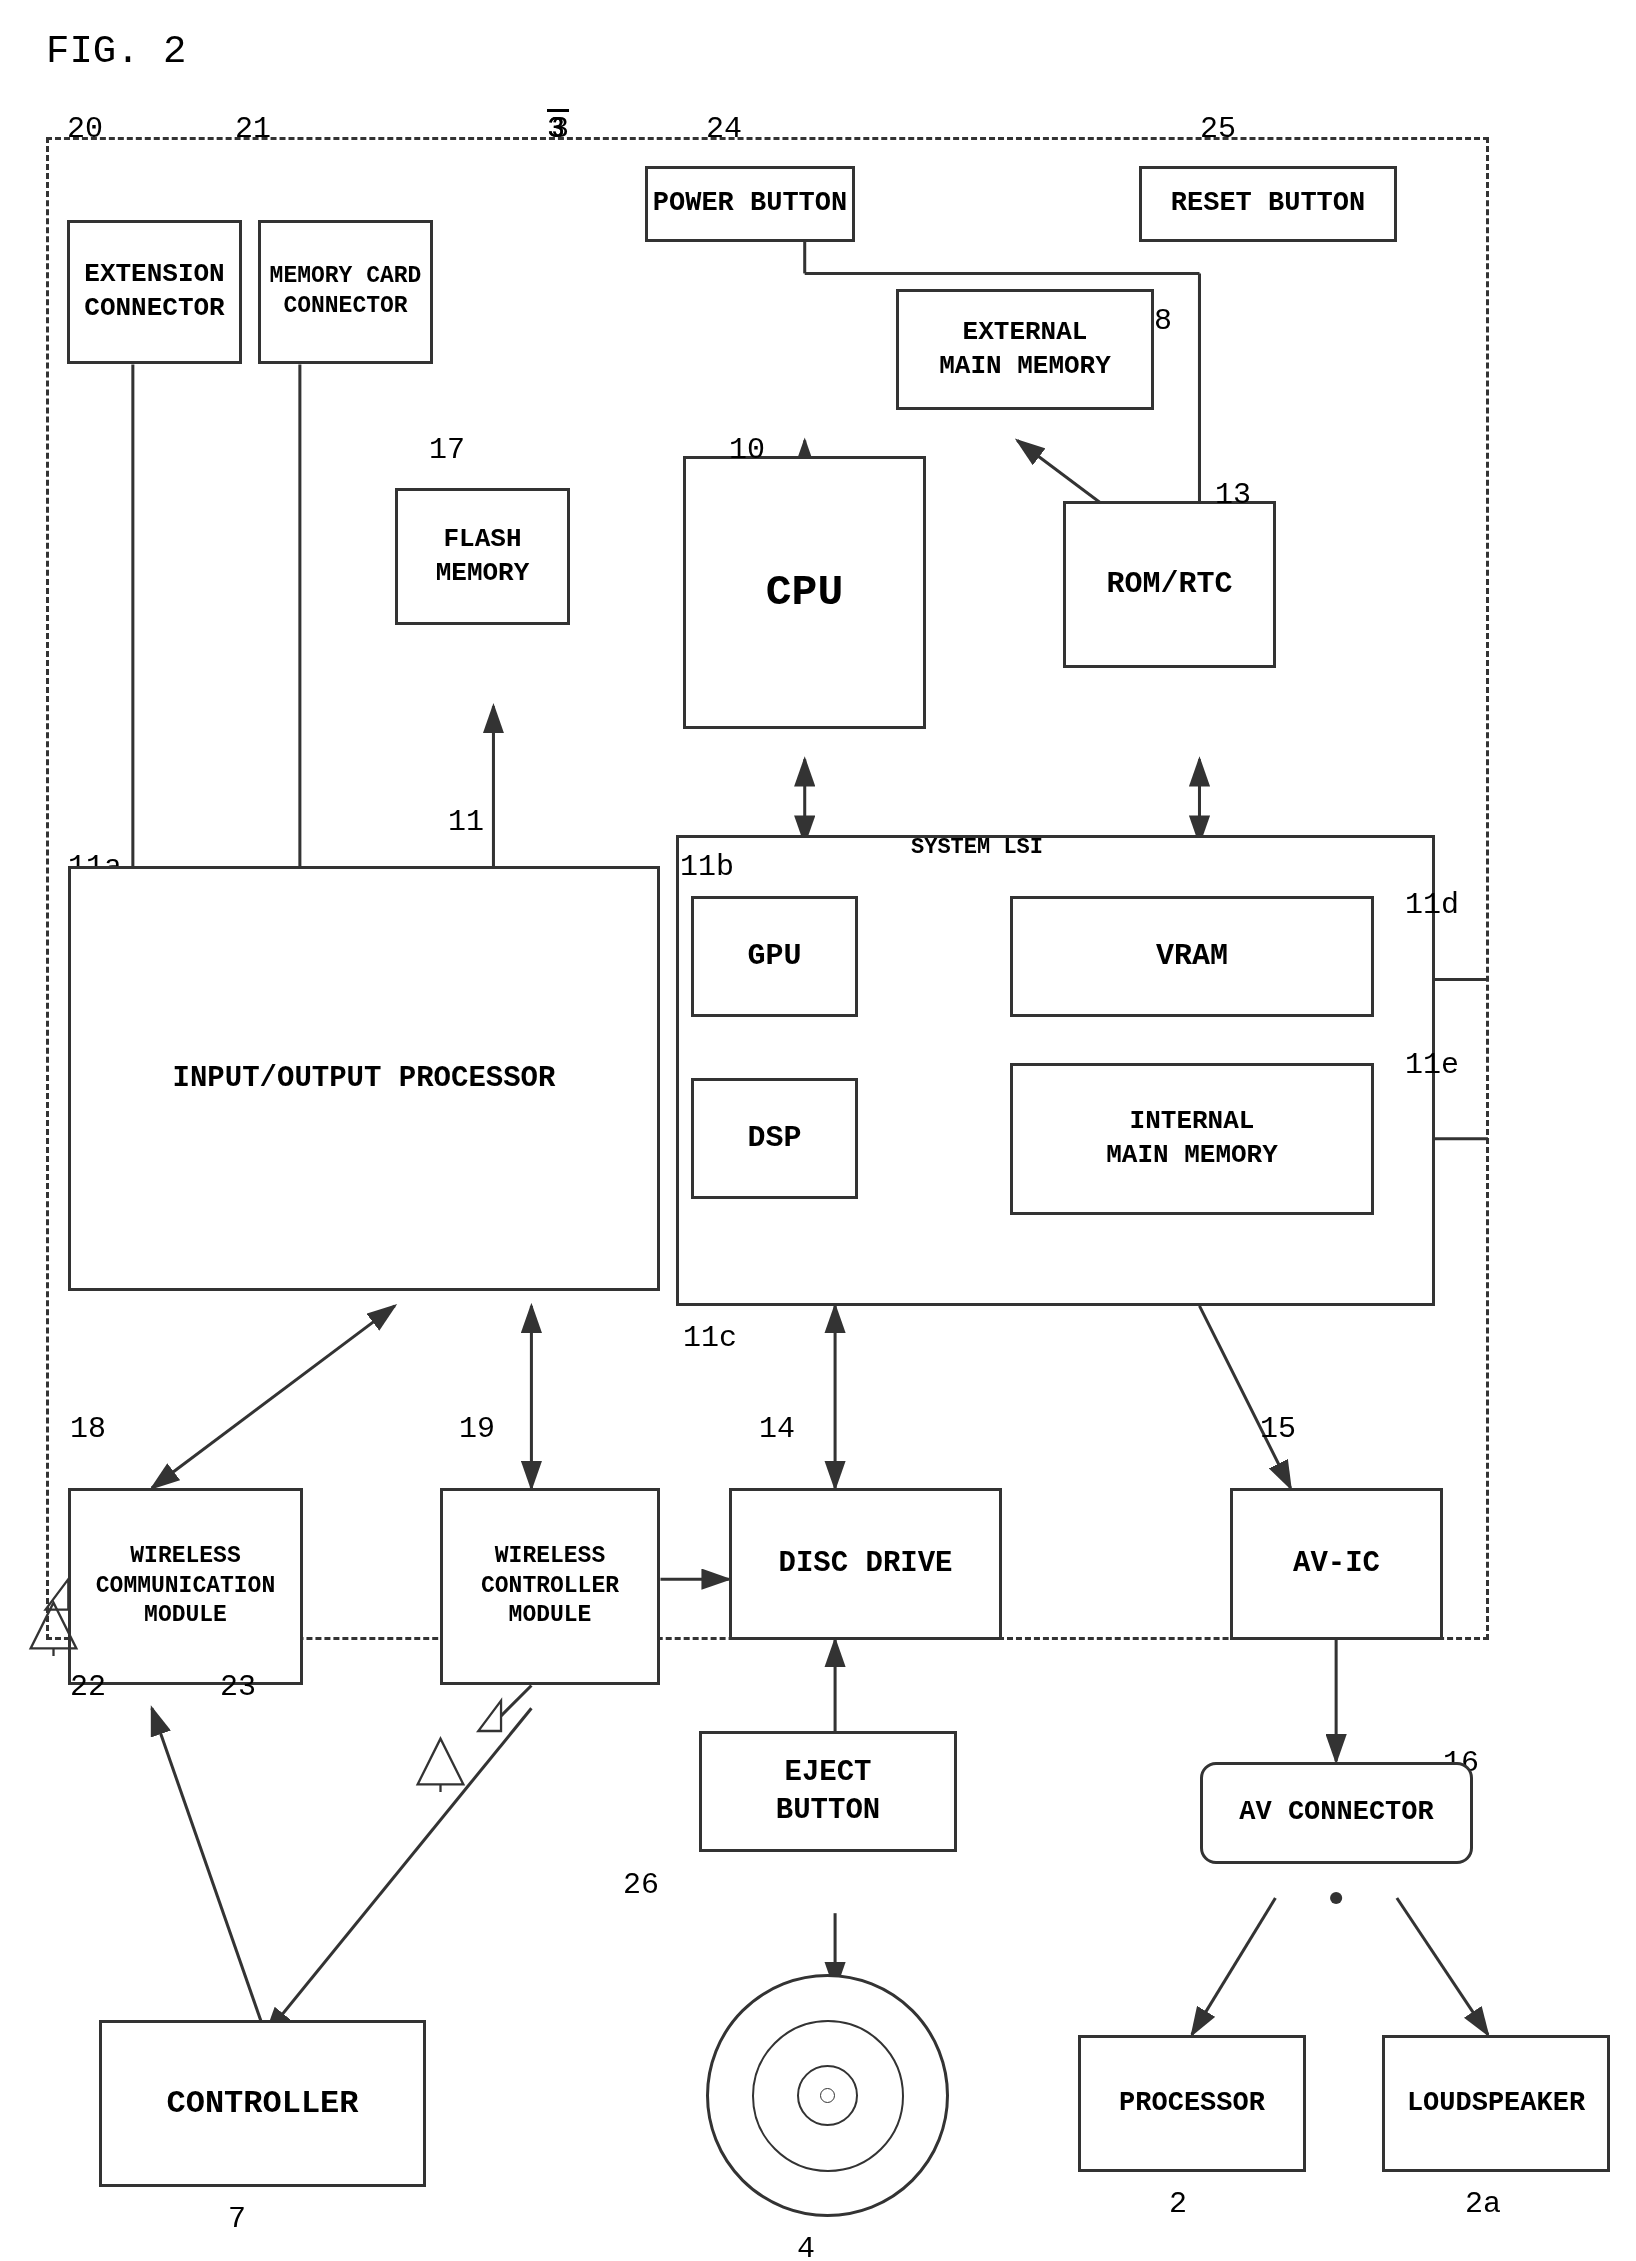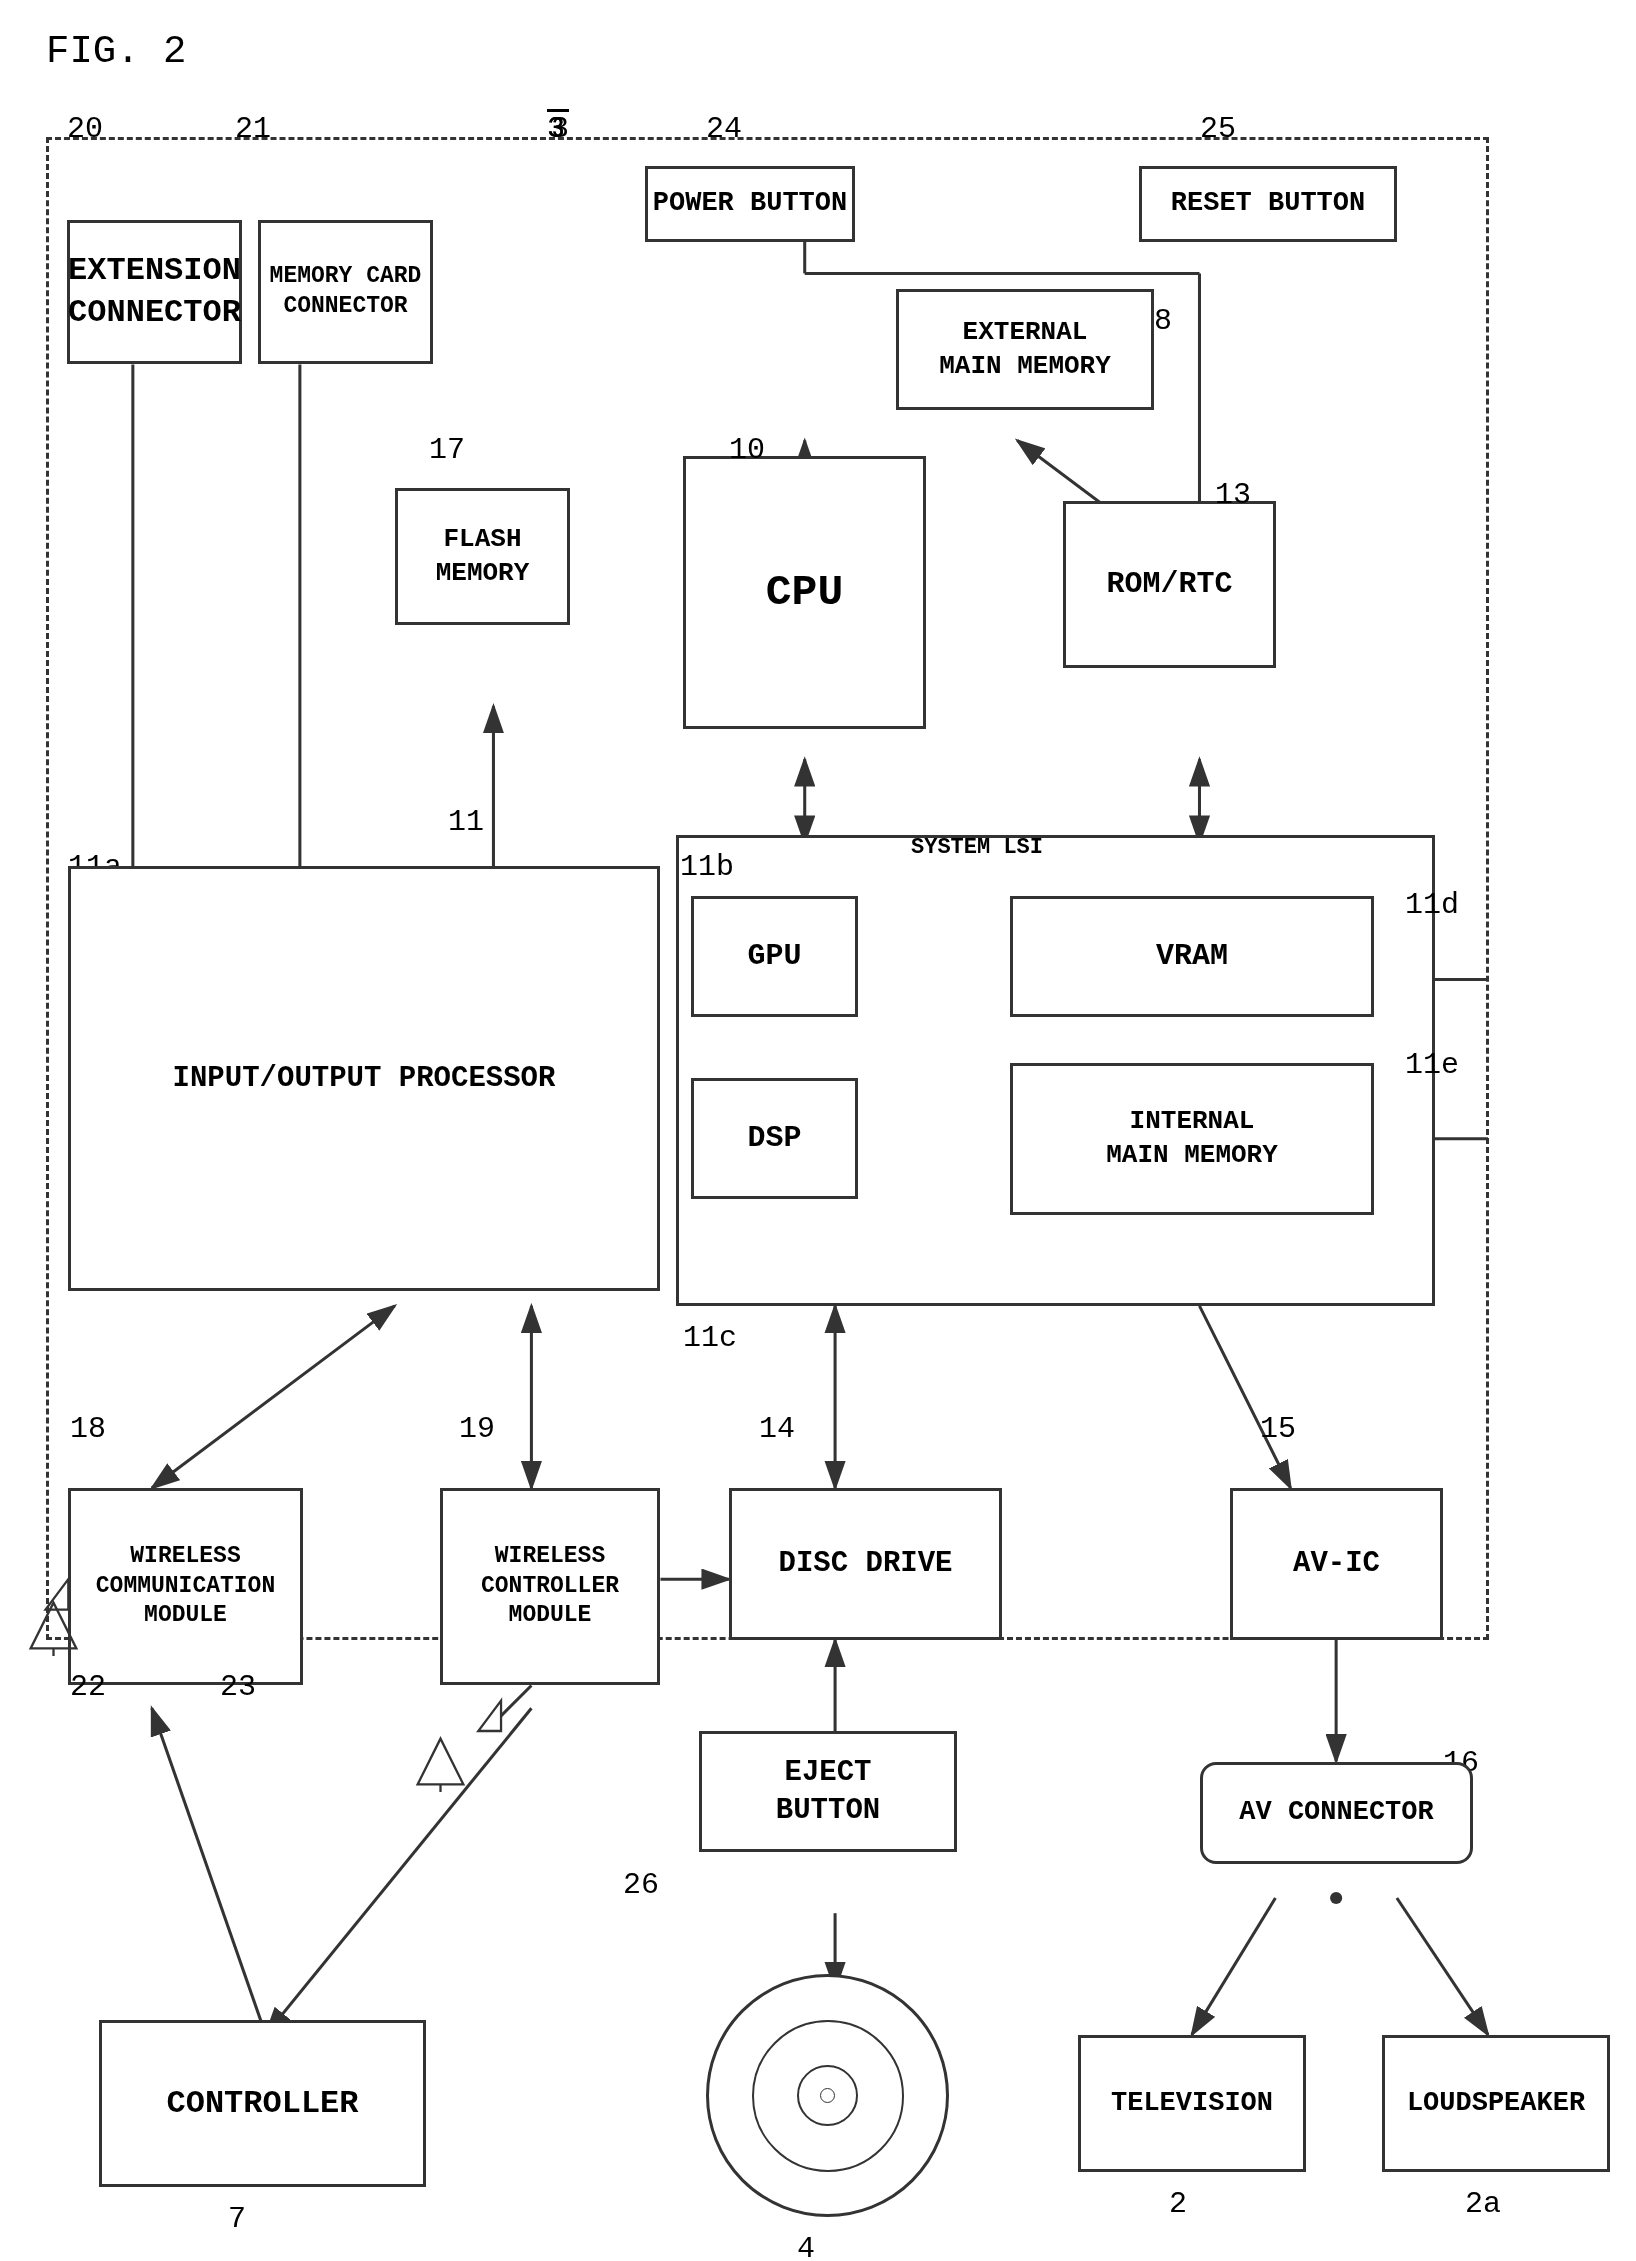--- a/index.html
+++ b/index.html
@@ -161,21 +161,21 @@
 
   <line x1="1060" y1="240" x2="1060" y2="360" stroke="#333" stroke-width="4"></line>
   <line x1="1060" y1="360" x2="1580" y2="360" stroke="#333" stroke-width="4"></line>
   <line x1="1580" y1="360" x2="1580" y2="760" stroke="#333" stroke-width="4"></line>
 
   <circle cx="1760" cy="2500" r="8" fill="#333"></circle>
 
 </svg>
 
 <div class="box" style="top:220px; left:67px; width:175px; height:144px; font-size:25px;">
-  <span style="white-space:pre-line; font-size:32px;">EXTENSION
+  <span style="white-space:pre-line; font-size:26px;">EXTENSION
 CONNECTOR</span>
 </div>
 
 <div class="box" style="top:220px; left:258px; width:175px; height:144px; font-size:25px;">
   <span style="white-space:pre-line; font-size:23px;">MEMORY CARD
 CONNECTOR</span>
 </div>
 
 <div class="box" style="top:166px; left:645px; width:210px; height:76px; font-size:27px;">
   <span>POWER BUTTON</span>
@@ -293,21 +293,21 @@
 
 <span class="ref" style="top:1868px; left:623px;">26</span>
 
 <div class="box" style="top:2020px; left:99px; width:327px; height:167px; font-size:32px;">
   <span>CONTROLLER</span>
 </div>
 
 <span class="ref" style="top:2202px; left:228px;">7</span>
 
 <div class="box" style="top:2035px; left:1078px; width:228px; height:137px; font-size:27px;">
-  <span>TELEVISION</span>
+  <span>PROCESSOR</span>
 </div>
 
 <span class="ref" style="top:2187px; left:1169px;">2</span>
 
 <div class="box" style="top:2035px; left:1382px; width:228px; height:137px; font-size:27px;text-align:center;">
   <span>LOUDSPEAKER</span>
 </div>
 
 <span class="ref" style="top:2187px; left:1465px;">2a</span>
 

